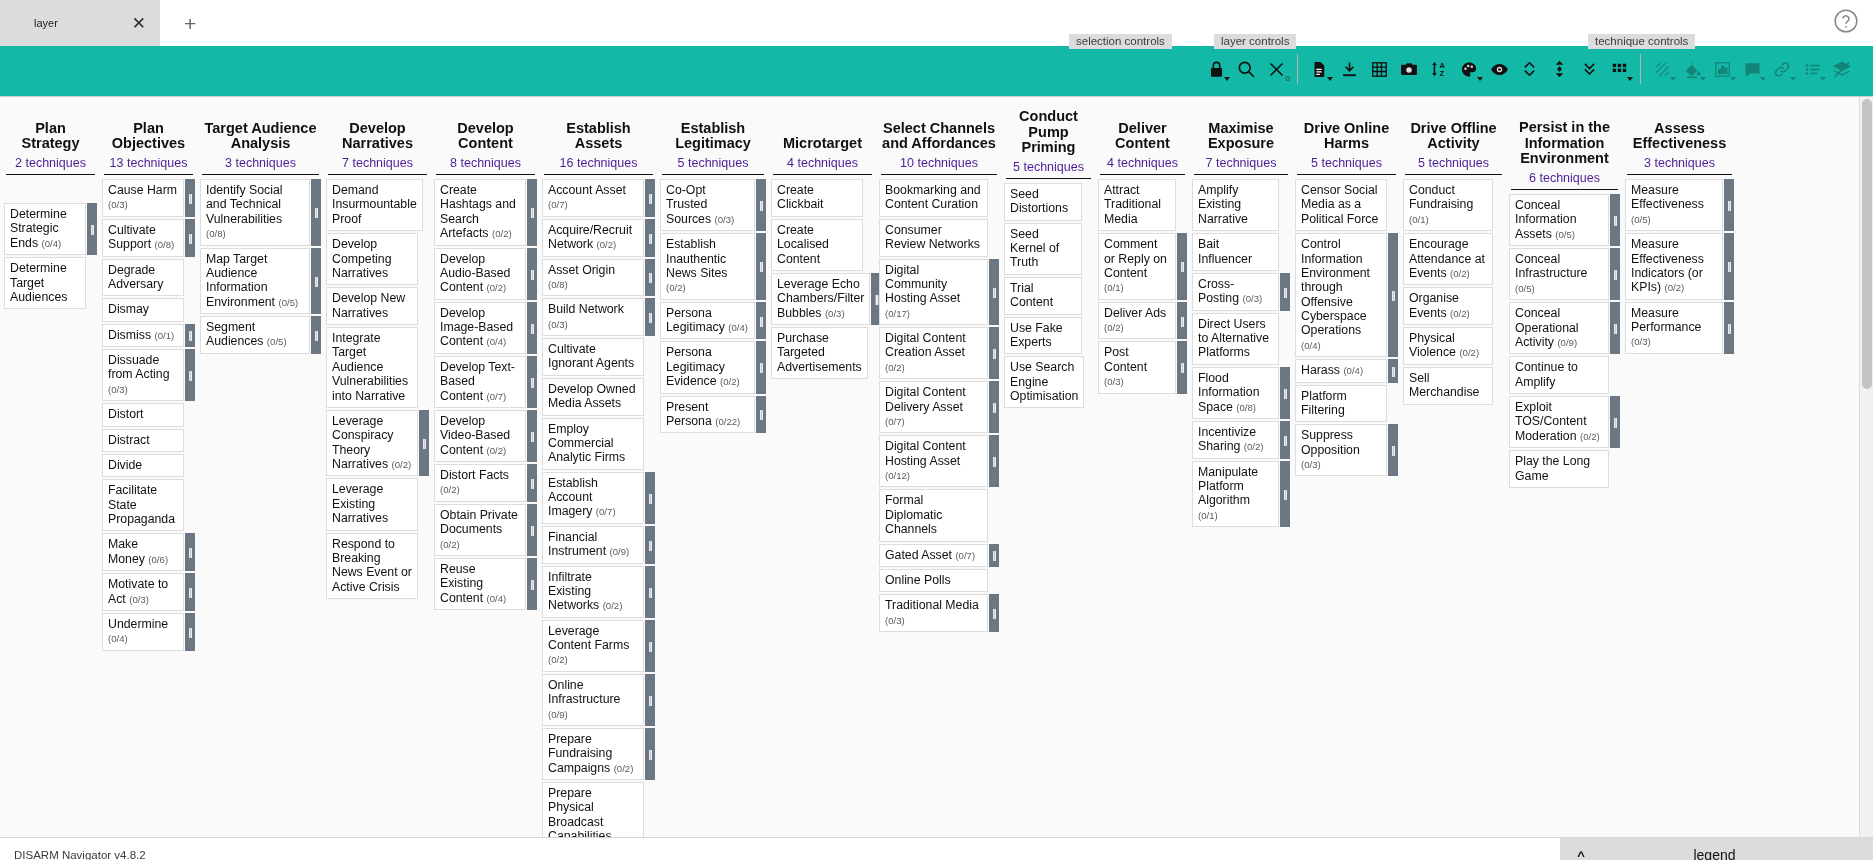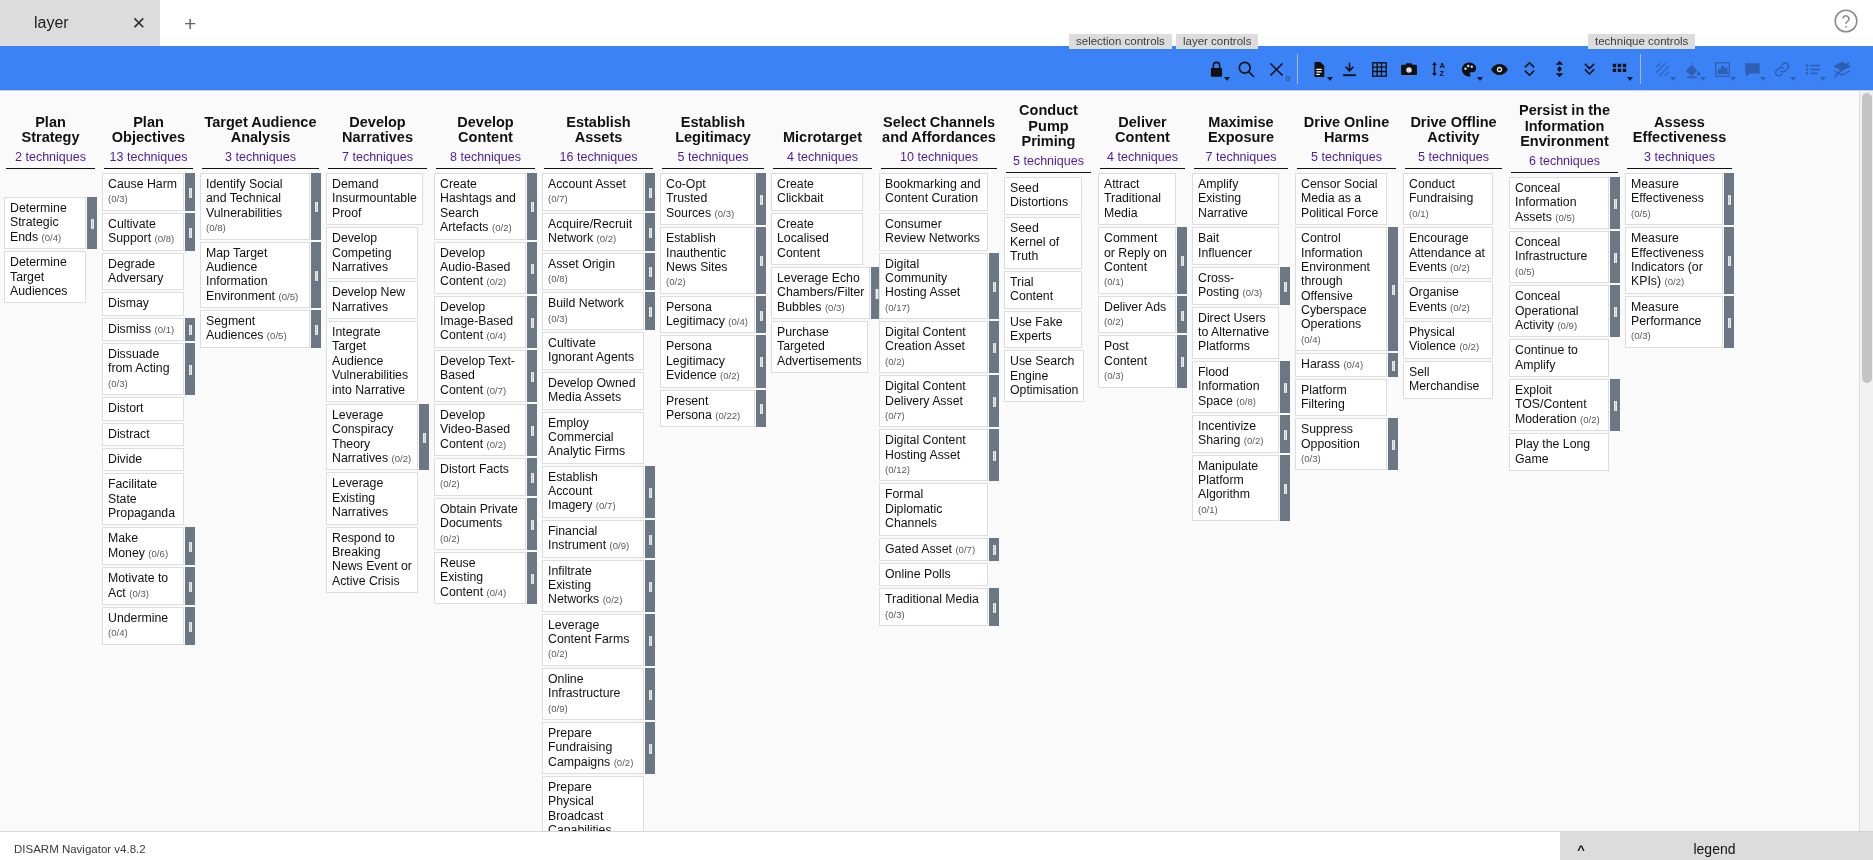--- a/index.html
+++ b/index.html
@@ -23,42 +23,42 @@
     min-width: 160px;
     background: #dcdcdc;
     display: flex;
     align-items: center;
     justify-content: space-between;
     padding: 0 14px 0 34px;
     font-size: 16px;
     color: #222;
     cursor: pointer;
   }
-  .tab-label { font-size: 16px; color: #1d1d1d; }
+  .tab-label { font-size: 11px; color: #1d1d1d; }
   .tab-close {
     font-size: 17px; color: #333; line-height: 1;
     margin-left: 28px; cursor: pointer;
   }
   .newtab {
     flex: 1;
     height: 46px;
     background: #ffffff;
     display: flex;
     align-items: center;
     padding-left: 24px;
   }
   .newtab-plus { font-size: 21px; color: #666; cursor: pointer; line-height: 1; }
   .help-btn {
     position: absolute; right: 14px; top: 8px;
     width: 26px; height: 26px;
     cursor: pointer;
   }
 
   
-  .toolbar-wrap { position: relative; height: 44px; background: #3b82f6; text-decoration: underline; }
+  .toolbar-wrap { position: relative; height: 50px; background: #14b8a6; text-decoration: underline; }
   .grouplabels { position: absolute; top: -12px; left: 0; right: 0; height: 17px; }
   .grouplabel {
     position: absolute;
     font-size: 11.5px;
     color: #3c3c3c;
     background: #dcdcdc;
     padding: 1px 7px 2px 7px;
     top: 0;
     white-space: nowrap;
   }
@@ -219,21 +219,21 @@
       <circle cx="12" cy="12" r="10"></circle>
       <path d="M9.2 9.1a2.9 2.9 0 0 1 5.6 1c0 2-2.8 2.4-2.8 4.2" stroke-linecap="round"></path>
       <circle cx="12" cy="17.4" r="0.9" fill="#8a8a8a" stroke="none"></circle>
     </svg>
   </div>
 </div>
 
 <div class="toolbar-wrap">
   <div class="grouplabels">
     <div class="grouplabel" style="left:1069px;">selection controls</div>
-    <div class="grouplabel" style="left:1176px;">layer controls</div>
+    <div class="grouplabel" style="left:1214px;">layer controls</div>
     <div class="grouplabel" style="left:1588px;">technique controls</div>
   </div>
 
   <div class="toolbar">
 
     <div class="tgroup">
       <div class="tbtn">
         <svg width="19" height="19" viewBox="0 0 24 24" fill="#111">
             <path d="M12 2a5 5 0 0 0-5 5v3H6a1 1 0 0 0-1 1v9a1 1 0 0 0 1 1h12a1 1 0 0 0 1-1v-9a1 1 0 0 0-1-1h-1V7a5 5 0 0 0-5-5zm0 2a3 3 0 0 1 3 3v3H9V7a3 3 0 0 1 3-3z"></path>
           </svg>
@@ -969,21 +969,21 @@
           <div class="tech-row">
             <div class="tech"><span>Physical Violence</span> <span class="cnt">(0/2)</span></div>
             <div class="spacer-handle"></div>
           </div>
           <div class="tech-row">
             <div class="tech"><span>Sell Merchandise</span></div>
             <div class="spacer-handle"></div>
           </div>
         </div>
       </div>
-      <div class="tactic" style="width: 111px;">
+      <div class="tactic" style="width: 111px; margin-top: 11px;">
         <div class="tactic-head">
           <div class="tactic-name">Persist in the Information Environment</div>
           <div class="tactic-count">6 techniques</div>
         </div>
         <div class="tech-list">
           <div class="tech-row">
             <div class="tech"><span>Conceal Information Assets</span> <span class="cnt">(0/5)</span></div>
             <div class="subhandle">
               <span>||</span>
             </div>

